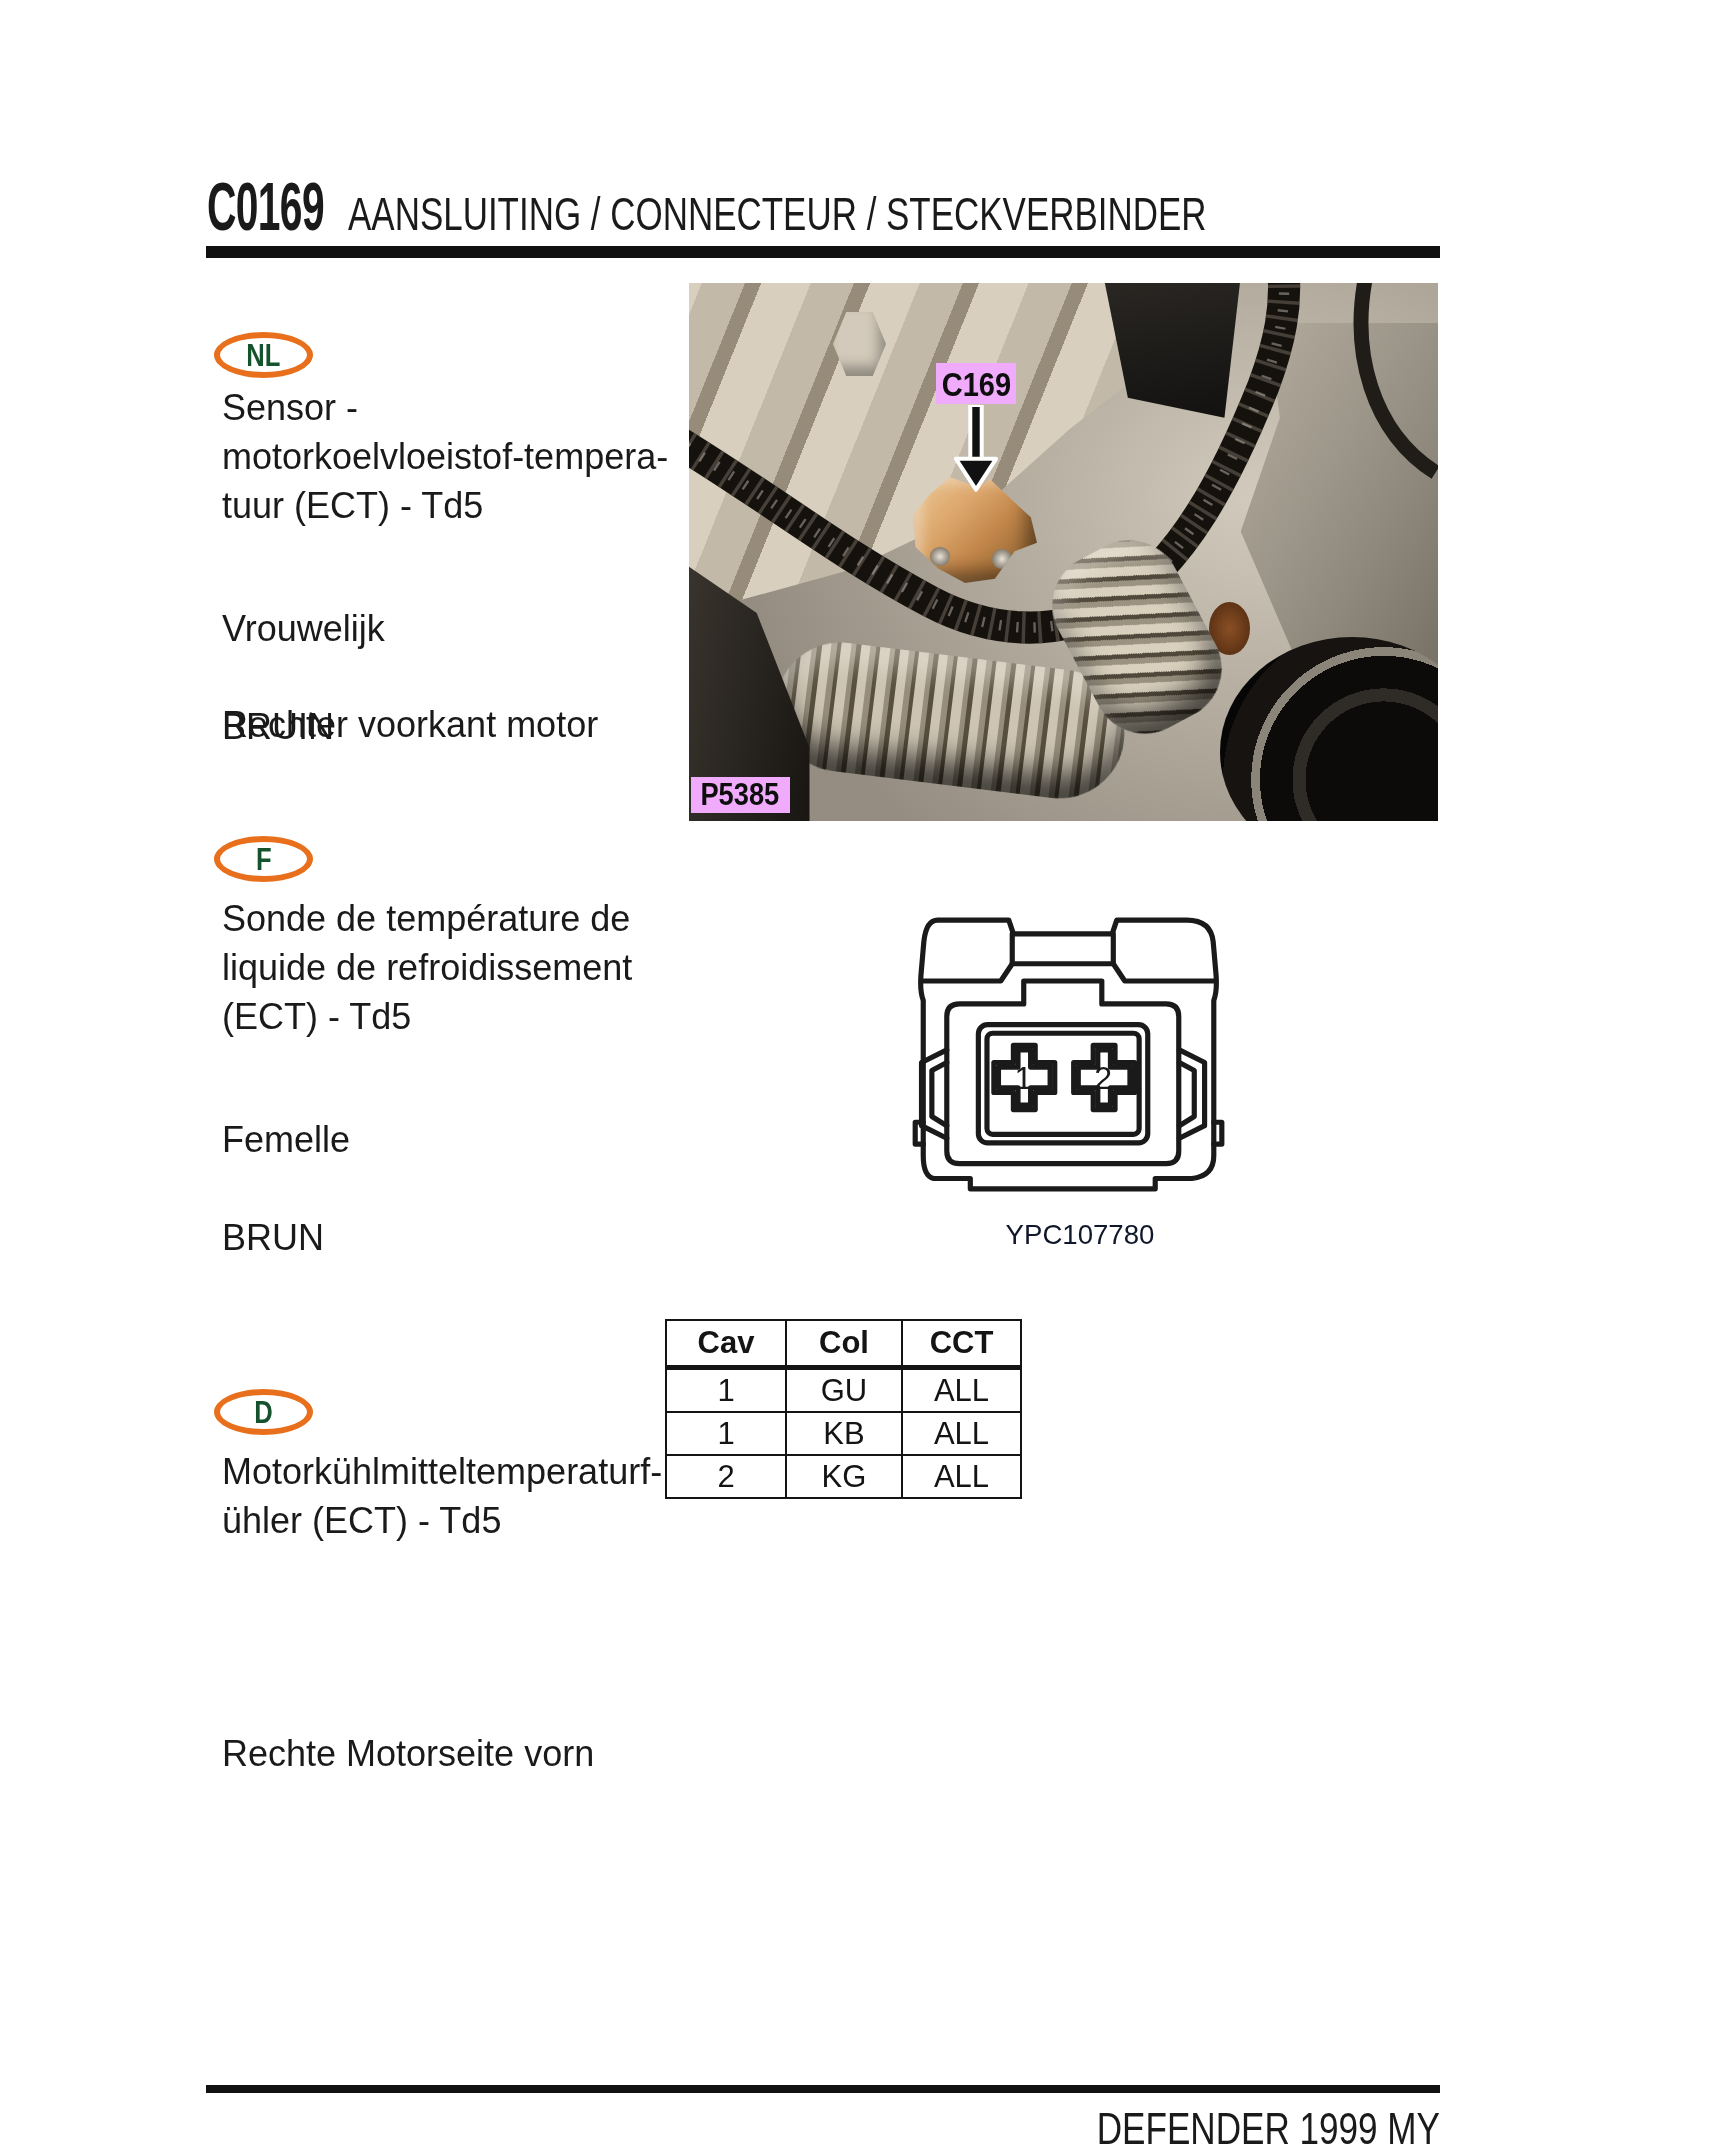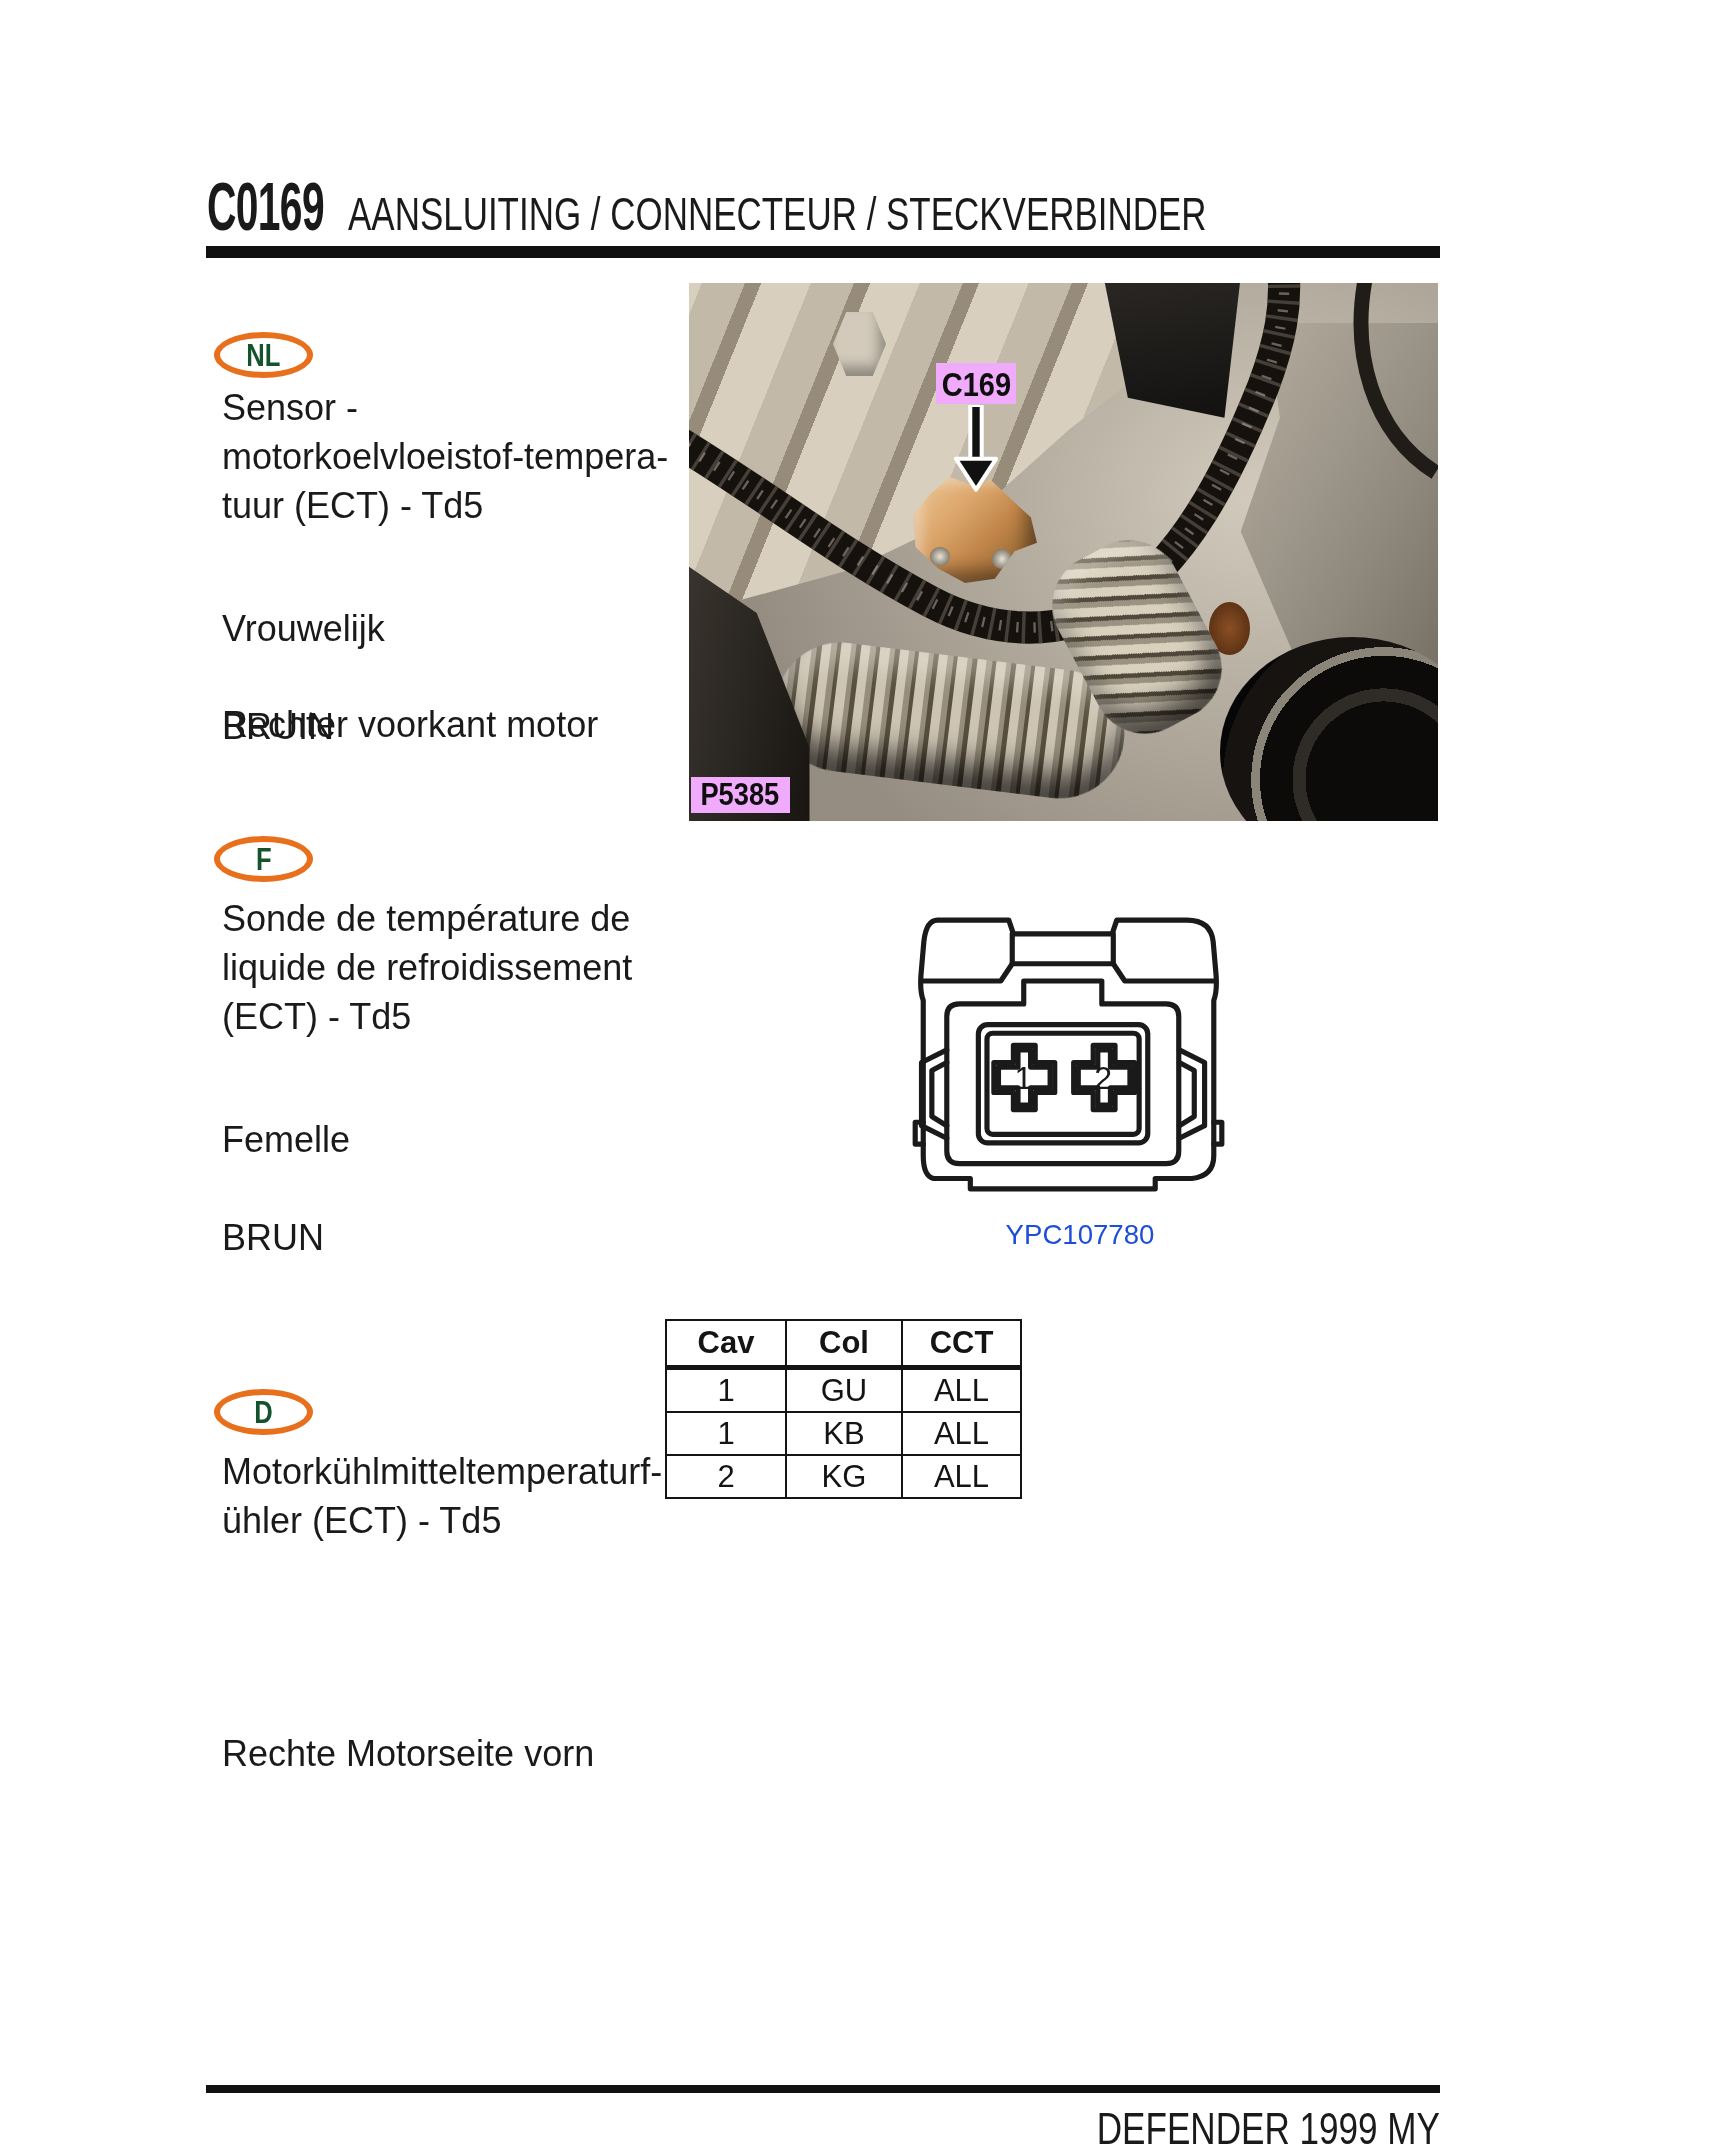--- a/index.html
+++ b/index.html
@@ -64,21 +64,21 @@
   .ph-label span{transform:scaleX(0.88);}
   .ph-c169{left:247px;top:80px;width:80px;height:41px;font-size:33px;}
   .ph-ref{left:1.7px;top:494px;width:99px;height:36px;font-size:31px;}
   .ph-arrow{position:absolute;left:261px;top:122px;z-index:4;}
 
   
   .diagram{position:absolute;left:902px;top:912px;}
   .diagram path,.diagram rect{fill:#ffffff;stroke:#1a1a1a;stroke-width:9;stroke-linejoin:round;stroke-linecap:round;}
   .diagram path.nf{fill:none;}
   .diagram text{fill:#1a1a1a;stroke:none;font-size:56px;font-family:"Liberation Sans",sans-serif;}
-  .diag-caption{position:absolute;left:902px;top:1219px;width:356px;text-align:center;font-size:27.6px;color:#1d4ed8;}
+  .diag-caption{position:absolute;left:902px;top:1219px;width:356px;text-align:center;font-size:27.6px;color:#0f172a;}
 
   
   .conn-table{position:absolute;left:665px;top:1319px;border-collapse:collapse;border-radius:30px;}
   .conn-table th,.conn-table td{border:2.9px solid #141414;text-align:center;font-size:31px;color:#141414;
                                 padding:0;}
   .conn-table th{height:44px;font-weight:bold;border-bottom:5.2px solid #141414;}
   .conn-table td{height:41px;font-weight:normal;}
 </style>
 </head>
 <body>

